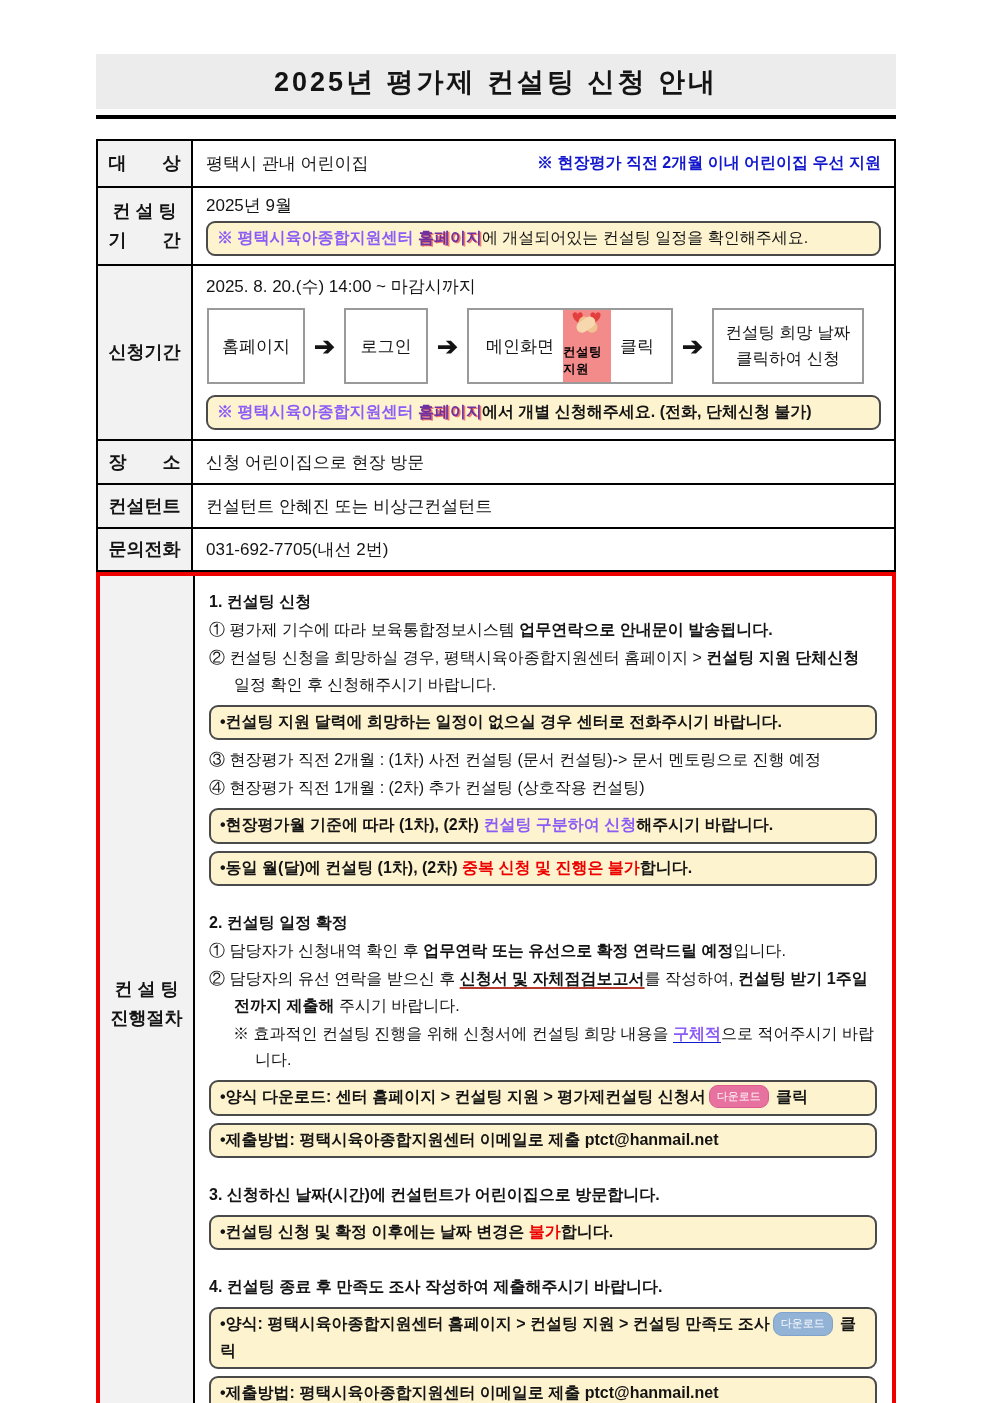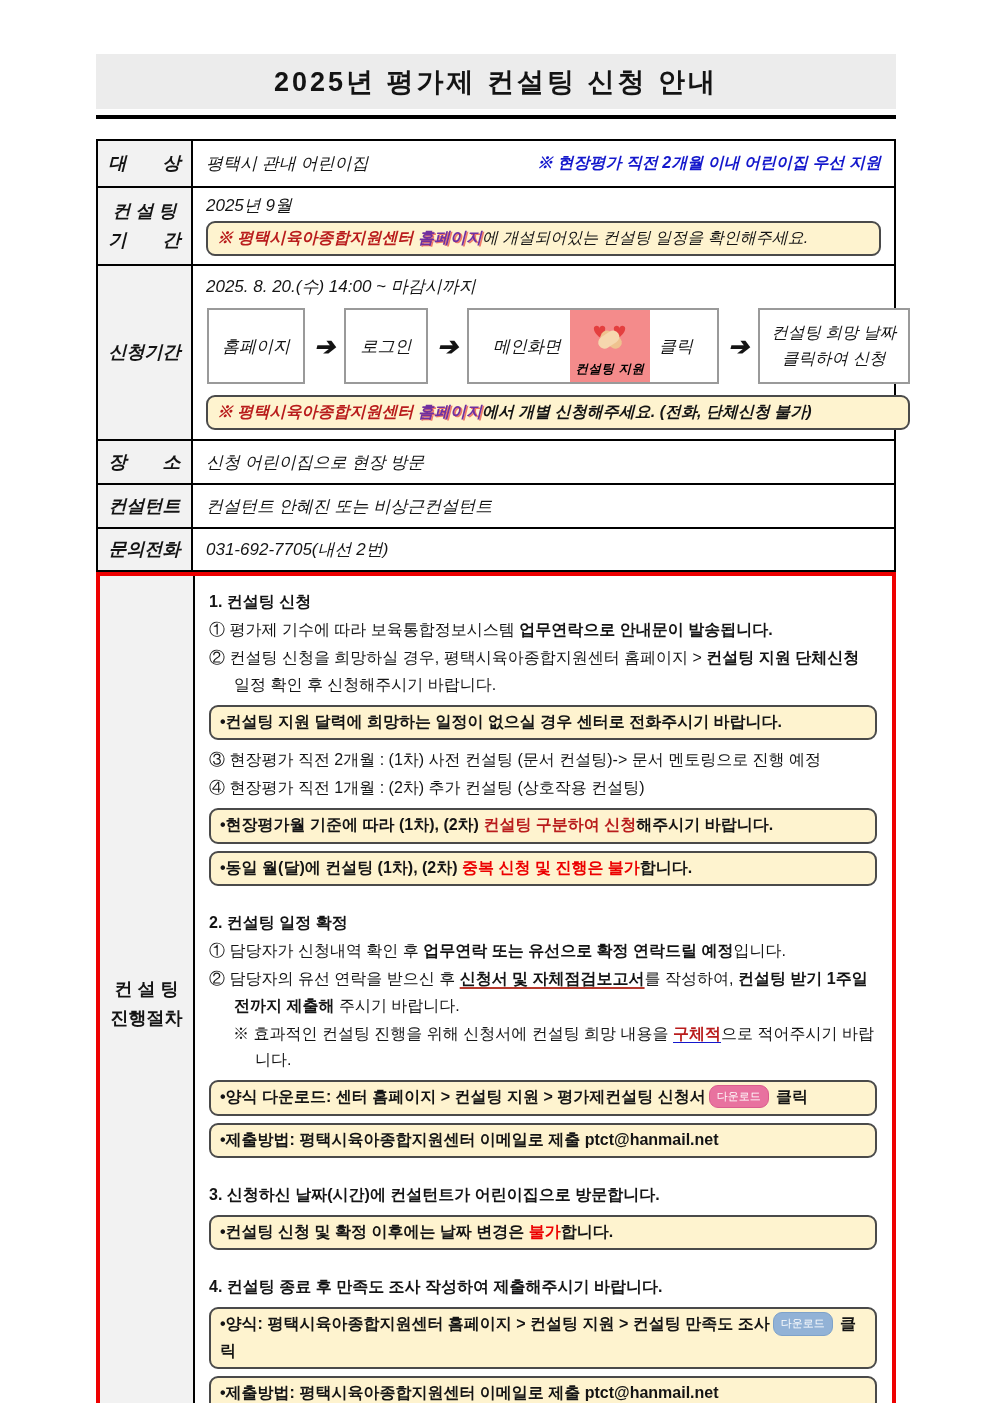--- a/index.html
+++ b/index.html
@@ -9,21 +9,21 @@
     font-family:"Liberation Sans", sans-serif; color:#141414;
   }
   .page { width:800px; margin:0 auto; padding-top:54px; }
 
   
   .title-block { background:#ECECEC; text-align:center; font-size:27px; font-weight:bold;
     letter-spacing:3px; padding:10px 0 9px; }
   .title-rule { height:4px; background:#000; margin-top:6px; }
 
   
-  .info-table { margin-top:20px; border:2px solid #000;font-style:italic; }
+  .info-table { margin-top:20px; border:2px solid #000; }
   .irow { display:flex; }
   .irow + .irow { border-top:2px solid #000; }
   .lbl { width:95px; min-width:95px; background:#F2F2F2; border-right:2px solid #000;
     display:flex; align-items:center; justify-content:center; text-align:center;
     font-weight:bold; font-size:18px; line-height:1.6; white-space:pre-line; padding:6px 2px; }
   .cnt { flex:1; padding:8px 13px; font-size:17px; display:flex; flex-direction:column; justify-content:center; }
   .row-target .cnt { flex-direction:row; align-items:center; justify-content:space-between; min-height:45px; }
   .row-target .val { font-size:17px; }
   .blue-note { color:#1418CC; font-weight:bold; font-size:16px; }
   .row-period .cnt { min-height:66px; padding-top:6px; padding-bottom:8px; }
@@ -33,21 +33,21 @@
     padding:3px 9px 4px; font-size:16px; line-height:1.5; width:100%; }
 
   
   .row-apply .cnt { min-height:154px; padding:9px 13px; justify-content:flex-start; }
   .flow { display:flex; align-items:center; margin:10px 0 11px 1px; }
   .step { border:2px solid #9A9A9A; background:#fff; height:76px;
     display:flex; align-items:center; justify-content:center; font-size:17px; }
   .step.s-small { width:98px; }
   .step.s-login { width:84px; }
   .arrow { font-size:25px; font-weight:bold; margin:0 9px; line-height:1; }
-  .step.s-main { width:252px; justify-content:center; padding:15px; overflow:hidden; }
+  .step.s-main { width:206px; justify-content:center; padding:8px; overflow:hidden; }
   .step.s-main .side-txt { margin:0 9px; white-space:nowrap; }
   .pink-panel { width:110px; height:76px; background:#F48B8B; display:flex; flex-direction:column;
     align-items:center; justify-content:flex-end; padding-bottom:6px; }
   .pink-panel svg { margin-bottom:2px; }
   .pink-label { color:#000000; font-weight:bold; font-size:12.5px; letter-spacing:0.5px; }
   .step.s-final { width:152px; white-space:pre-line; text-align:center; line-height:1.55; font-size:16.5px; }
 
   .row-place .cnt { min-height:42px; }
   .row-consultant .cnt { min-height:42px; }
   .row-phone .cnt { min-height:40px; }
@@ -57,21 +57,21 @@
   .proc-row .lbl { border-right:2px solid #000; }
   .proc-cnt { flex:1; padding:11px 14px 14px; font-size:16px; line-height:1.64; background:#fff; }
   .p-heading { font-weight:bold; margin:2px 0; }
   .p-para { padding-left:25px; text-indent:-25px; margin:2px 0; }
   .p-sub  { padding-left:46px; text-indent:-22px; margin:2px 0; }
   .p-note { background:#FEF3CF; border:2px solid #4A4A4A; border-radius:9px;
     padding:2px 9px 3px; margin:7px 1px 7px 0; font-weight:bold; }
   .p-gap { height:15px; }
 
   .b { font-weight:bold; }
-  .c-blue { color:#b91c1c;margin-top:40px; }
+  .c-blue { color:#8b5cf6;margin-top:40px; }
   .c-red { color:#EC0000; }
   .c-purple { color:#7030A0; text-shadow:1.5px 1px 0 rgba(225,0,0,0.5); }
   .u-red { text-decoration:underline; text-decoration-color:#B63A2E; text-decoration-thickness:2px; text-underline-offset:3px; }
   .u-blue { text-decoration:underline; text-decoration-color:#1418CC; text-underline-offset:3px; }
   .badge { display:inline-block; border-radius:9px; padding:1px 7px 2px; font-size:11px;
     font-weight:normal; color:#fff; margin:0 3px; vertical-align:2px; letter-spacing:0; }
   .badge.pink { background:#E8729F; border:1px solid #DA5C8E; }
   .badge.blue { background:#92B2D6; border:1px solid #7EA2CA; }
 </style>
 </head>

